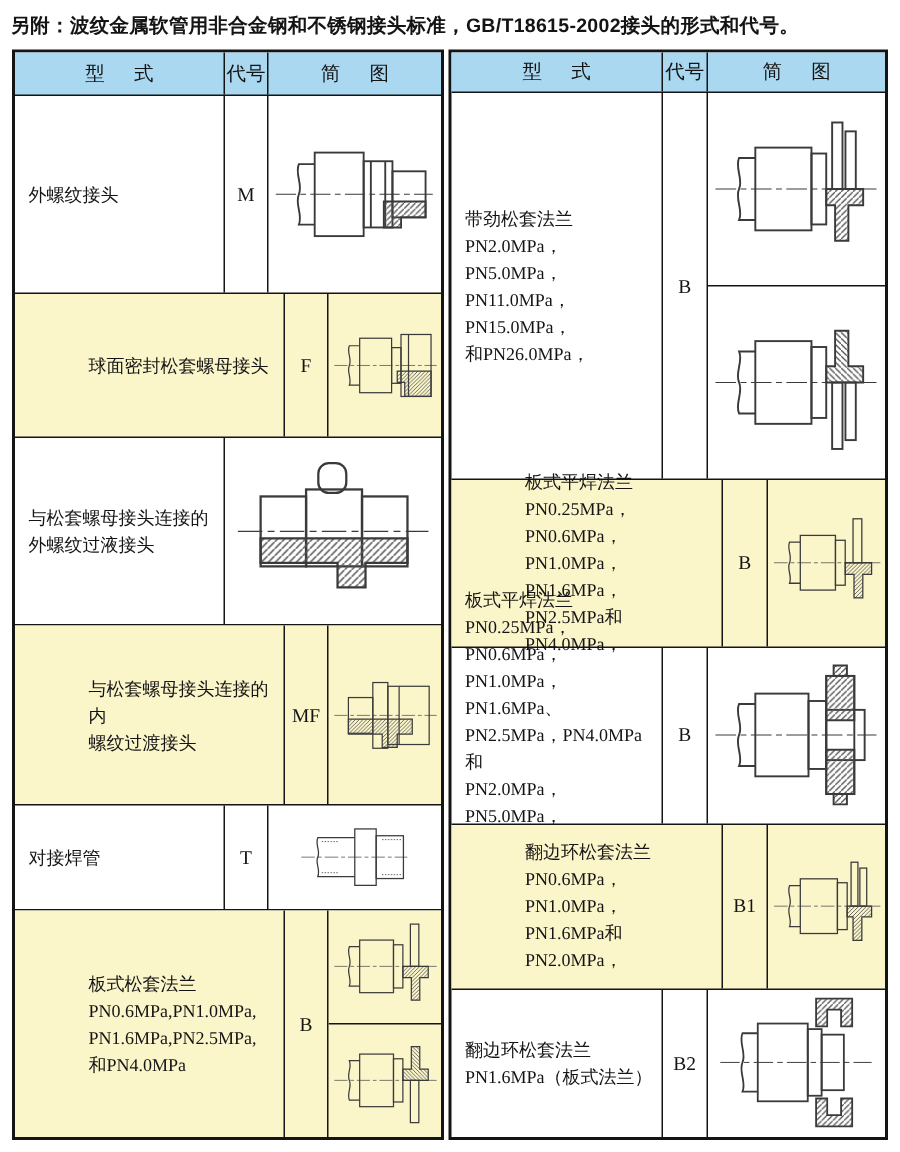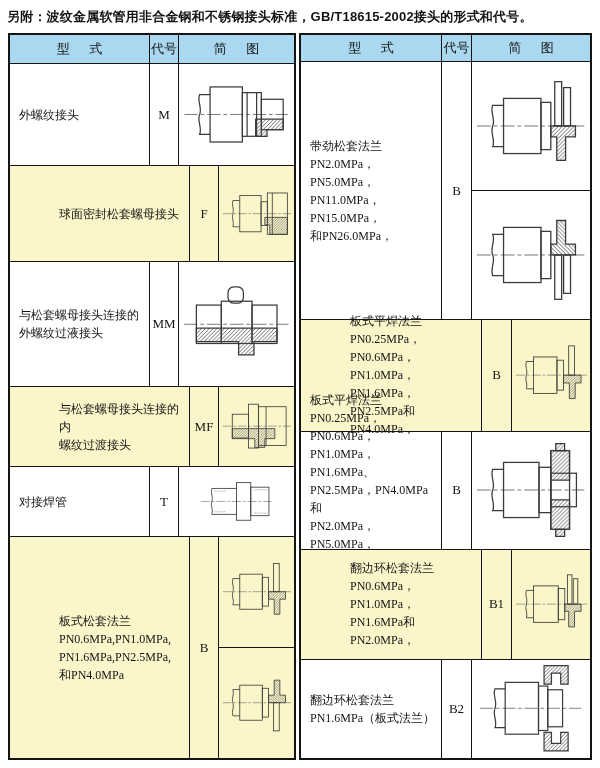--- a/index.html
+++ b/index.html
@@ -158,21 +158,21 @@
 
 <div class="page-title">另附：波纹金属软管用非合金钢和不锈钢接头标准，GB/T18615-2002接头的形式和代号。</div>
 
 <div class="tbl" id="left-tbl">
   <div class="row hdr" style="height:29px">
     <div class="c c-type">型      式</div>
     <div class="c c-code">代号</div>
     <div class="c c-diag">简      图</div>
   </div>
 
-  <div class="row" style="height:102px">
+  <div class="row" style="height:132px">
     <div class="c c-type">外螺纹接头</div>
     <div class="c c-code">M</div>
     <div class="c c-diag">
       <svg class="diag" viewBox="0 0 115 100">
           <use href="#g-m"></use>
         </svg>
     </div>
   </div>
 
   <div class="row hl" style="height:96px">
@@ -181,29 +181,28 @@
     <div class="c c-diag">
       <svg class="diag" viewBox="0 0 115 100">
           <use href="#g-f"></use>
         </svg>
     </div>
   </div>
 
   <div class="row" style="height:125px">
     <div class="c c-type">与松套螺母接头连接的
 外螺纹过液接头</div>
-    <div class="c c-code">MM</div>
     <div class="c c-diag">
       <svg class="diag" viewBox="0 0 115 100">
           <use href="#g-mm"></use>
         </svg>
     </div>
   </div>
 
-  <div class="row hl" style="height:80px">
+  <div class="row hl" style="height:120px">
     <div class="c c-type">与松套螺母接头连接的内
 螺纹过渡接头</div>
     <div class="c c-code">MF</div>
     <div class="c c-diag">
       <svg class="diag" viewBox="0 0 115 100">
           <use href="#g-mf"></use>
         </svg>
     </div>
   </div>
 

